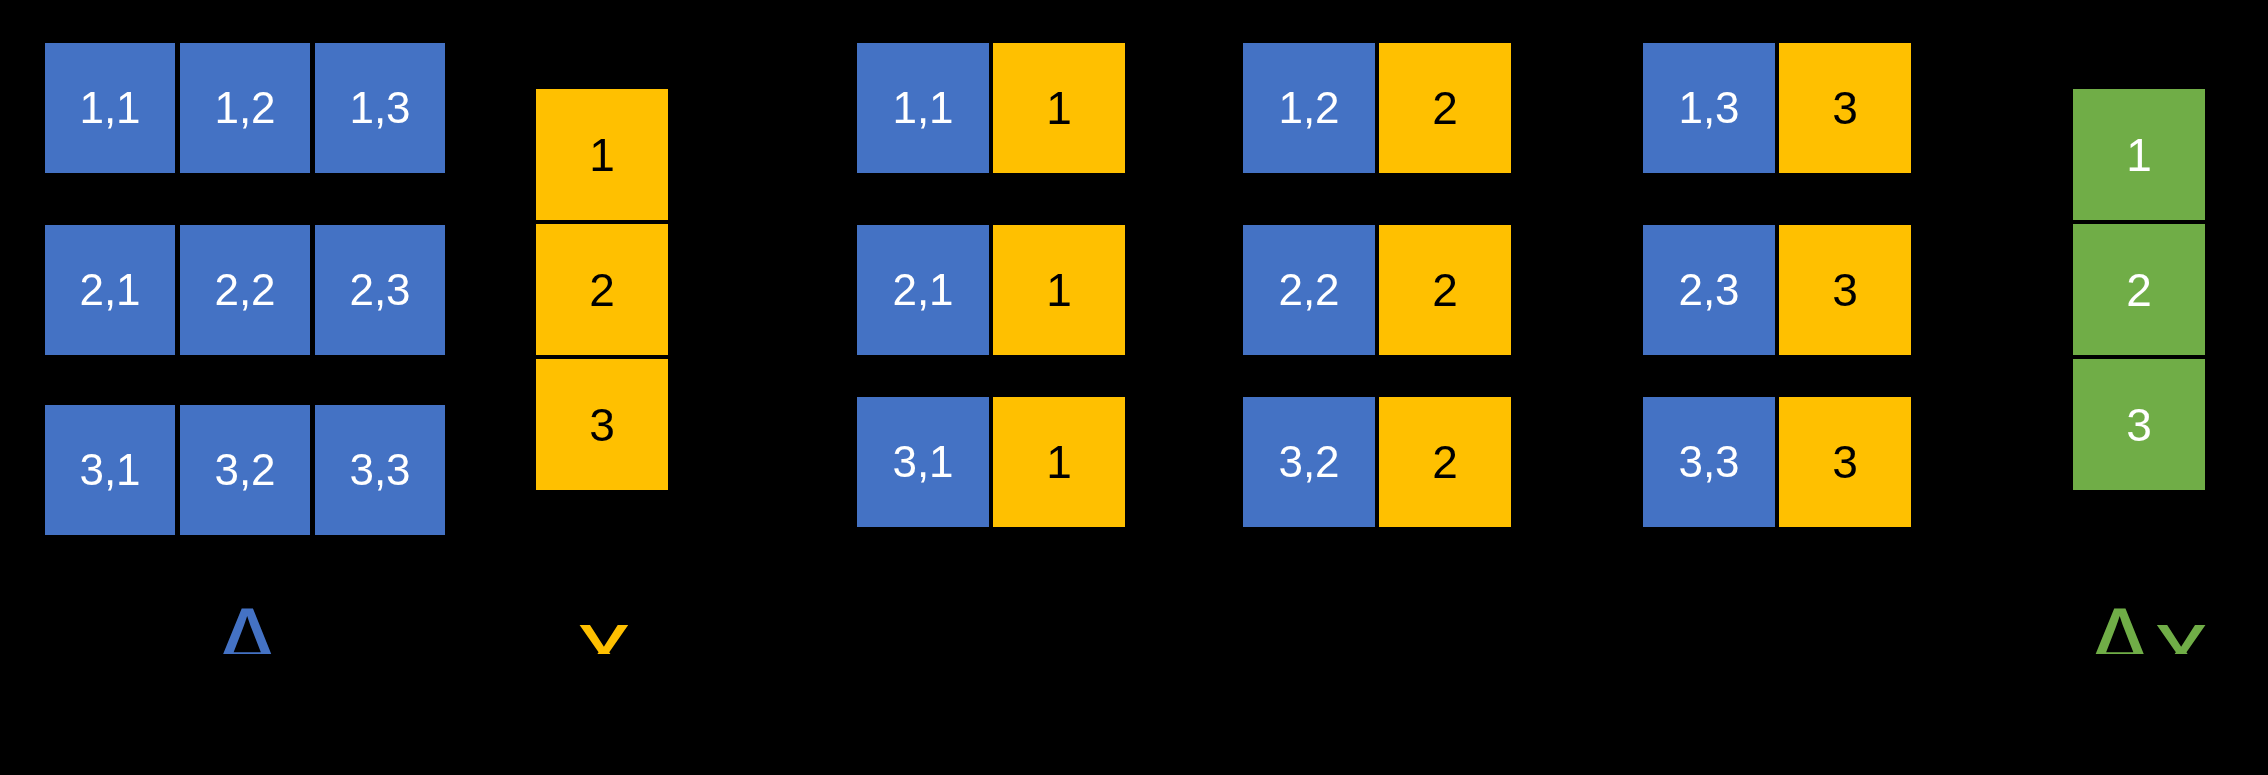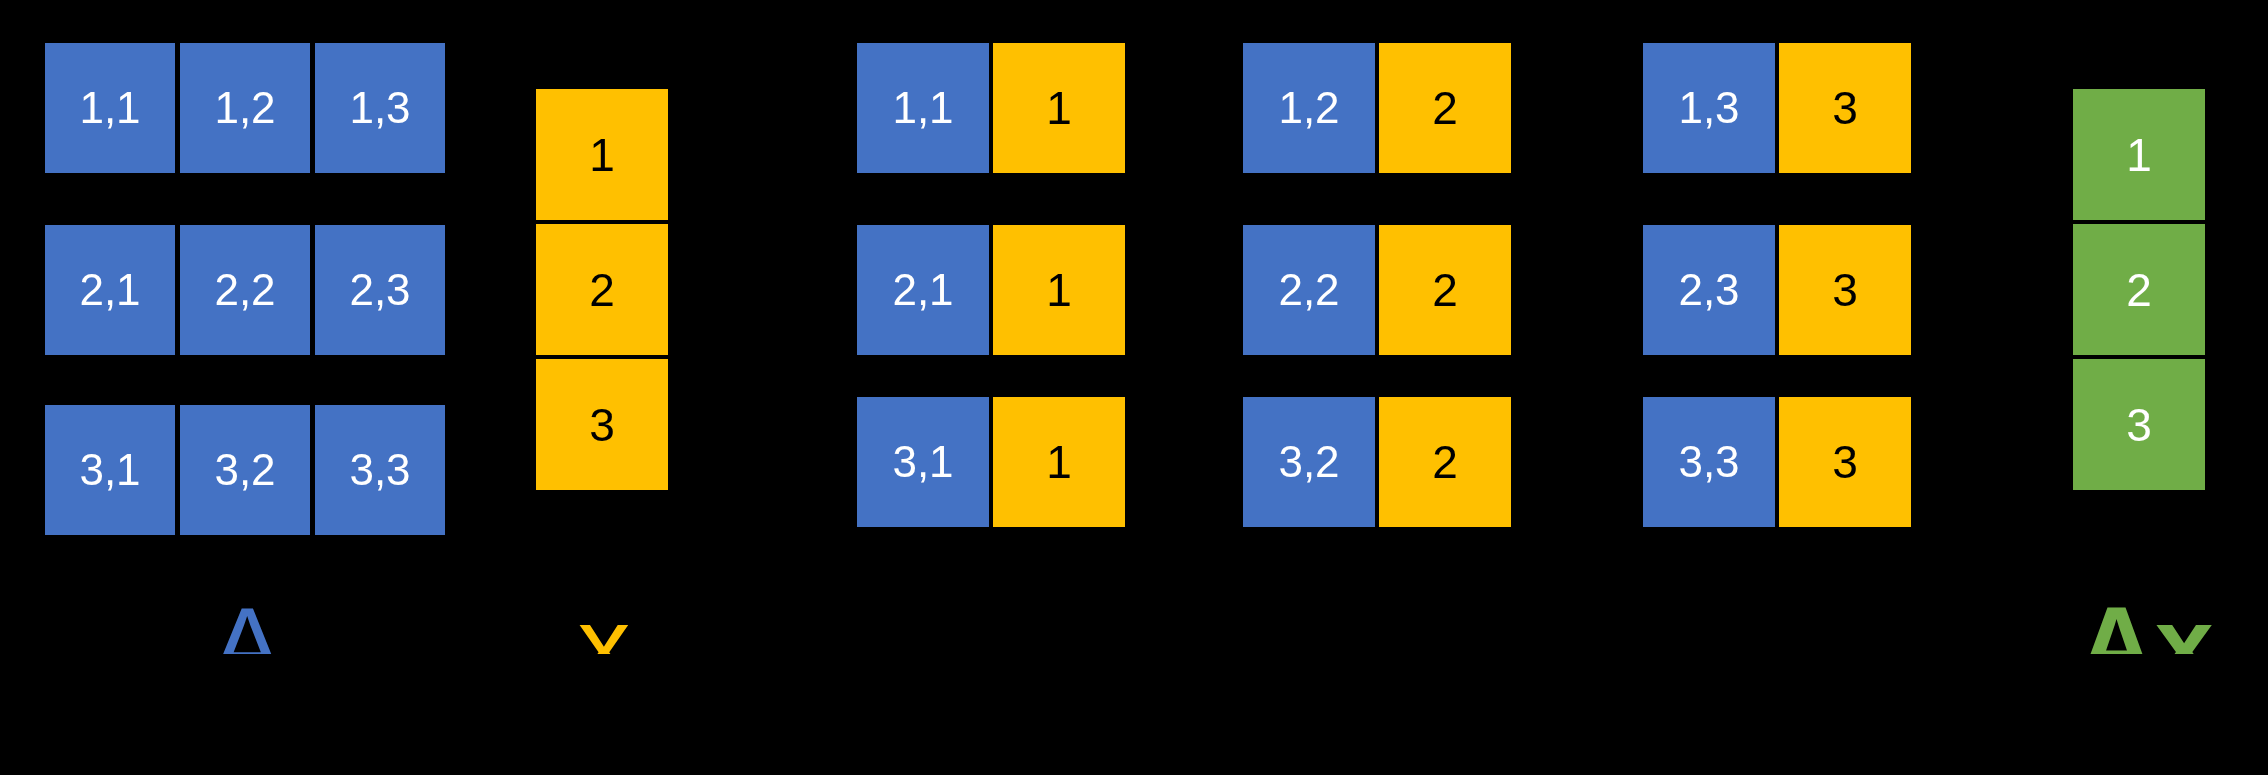--- a/index.html
+++ b/index.html
@@ -76,14 +76,14 @@
       </div>
     </div>
   <div id="vector-ax">
       <div class="cell" style="left: 2073px; top: 89px; width: 132px; height: 131px; background: rgb(112, 173, 71); color: rgb(255, 255, 255); font-size: 46px;">1</div>
       <div class="cell" style="left: 2073px; top: 224px; width: 132px; height: 131px; background: rgb(112, 173, 71); color: rgb(255, 255, 255); font-size: 46px;">2</div>
       <div class="cell" style="left: 2073px; top: 359px; width: 132px; height: 131px; background: rgb(112, 173, 71); color: rgb(255, 255, 255); font-size: 46px;">3</div>
     </div>
 
   <div class="big-label" id="label-a" style="color: rgb(68, 114, 196);">A</div>
   <div class="big-label" id="label-x" style="color: rgb(255, 192, 0);">x</div>
-  <div class="big-label" id="label-ax" style="color: rgb(112, 173, 71); font-weight: bold;">Ax</div>
+  <div class="big-label" id="label-ax" style="color: rgb(112, 173, 71);">Ax</div>
 </div>
 
 </body></html>

